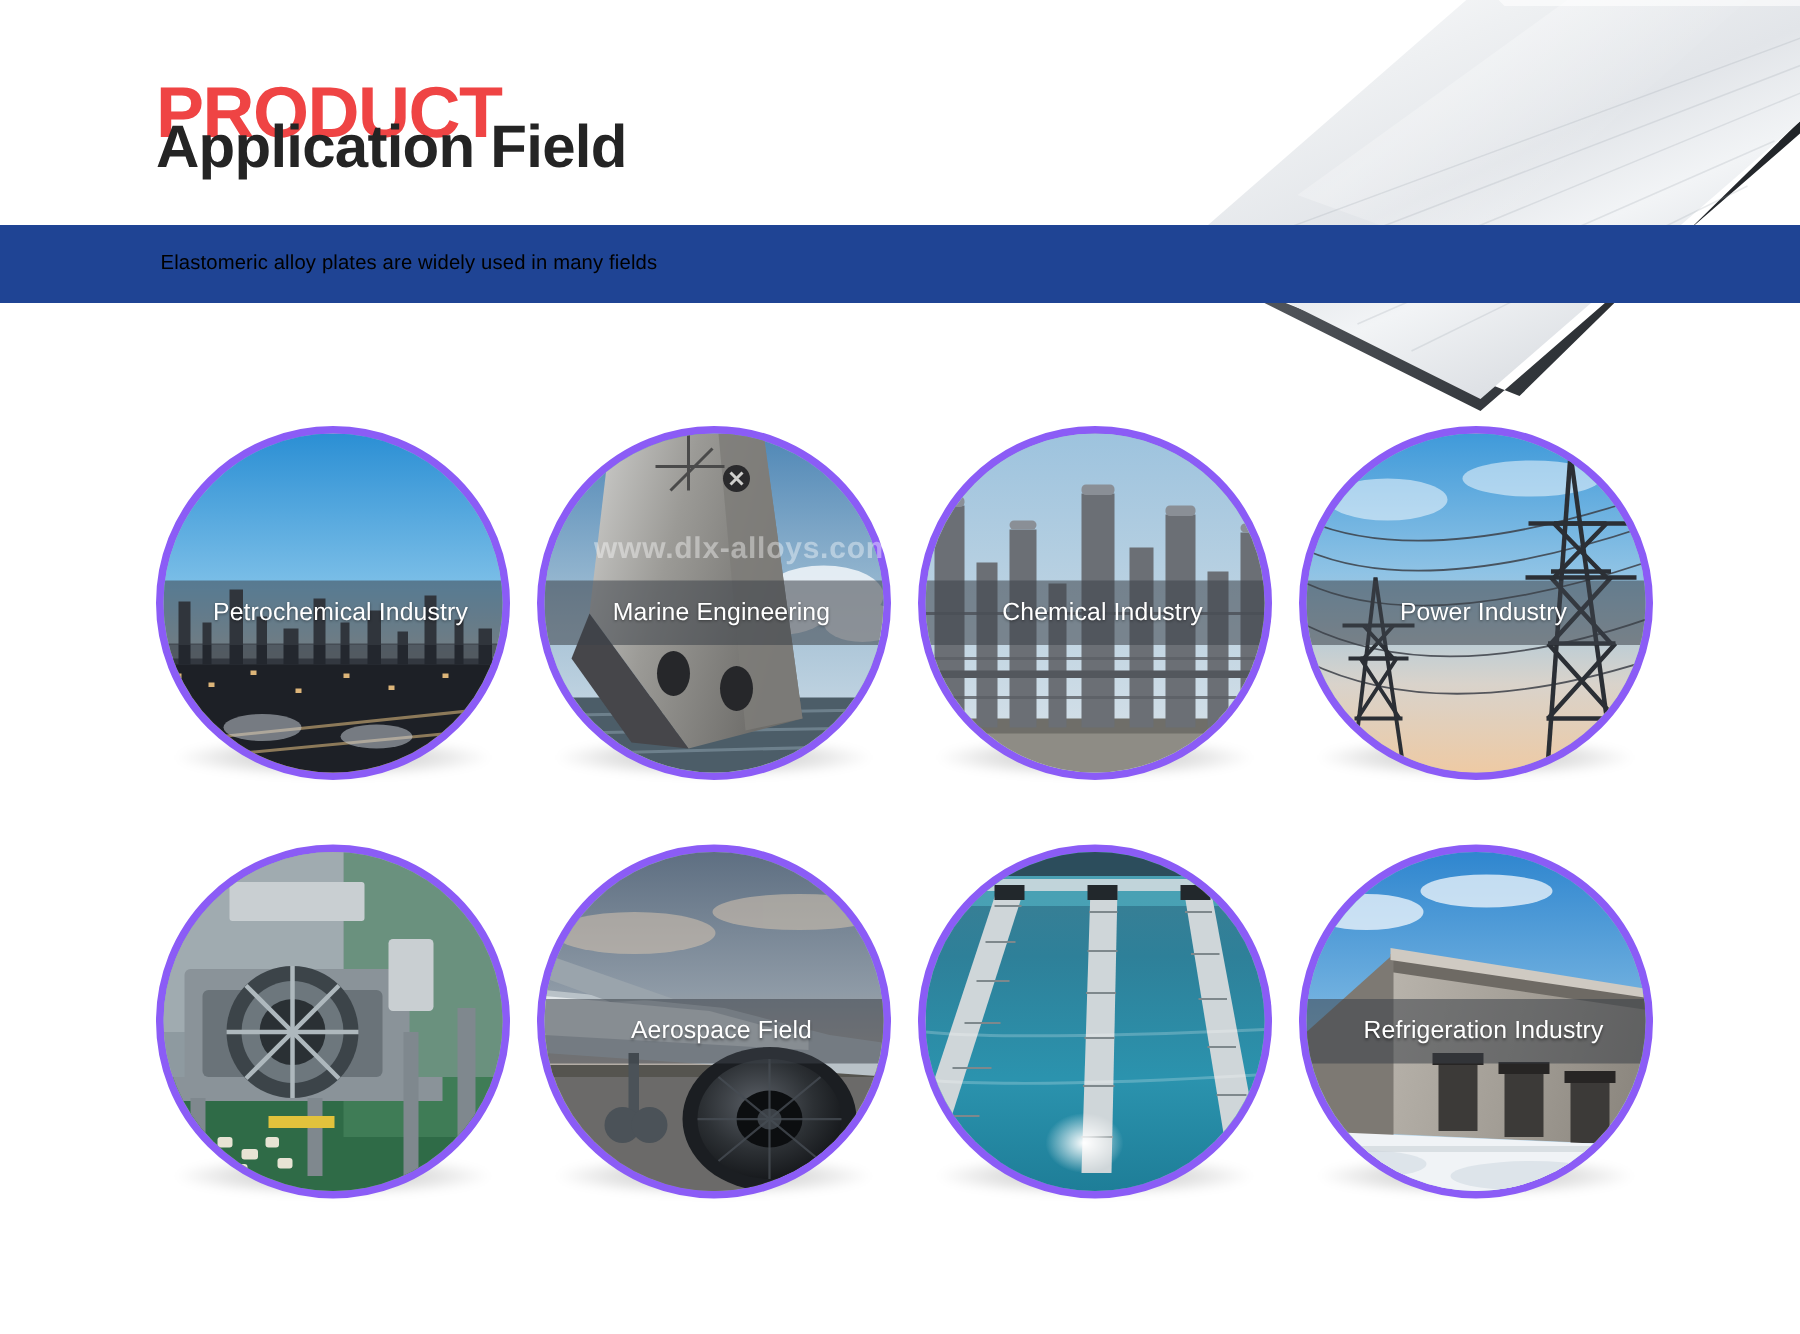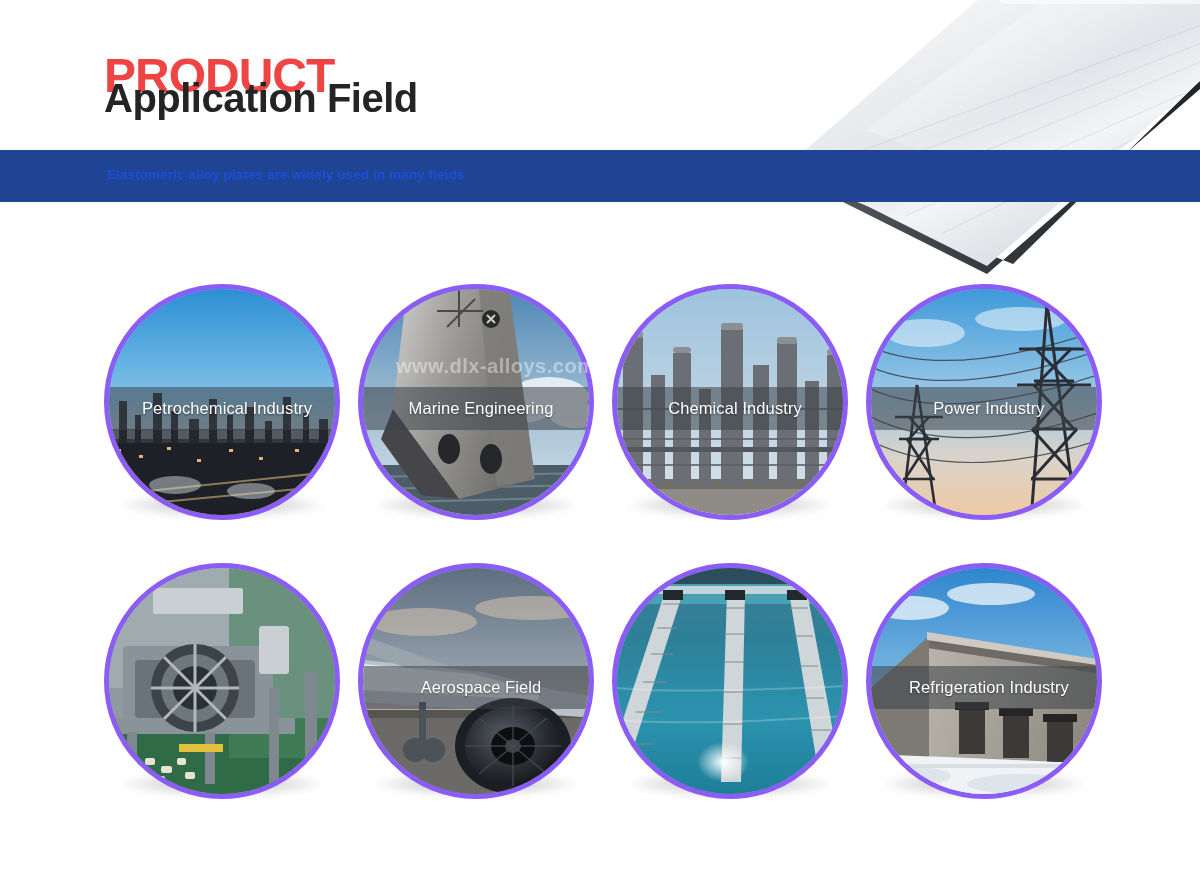--- a/index.html
+++ b/index.html
@@ -26,21 +26,21 @@
   }
 
   
   .blue-band {
     position: absolute; left: 0; top: 150px;
     width: 1200px; height: 52px;
     background: #1f4494;
   }
   .blue-band-text {
     position: absolute; left: 107px; top: 167px;
-    font-size: 13.5px; color: #1d4ed8; font-weight: bold;
+    font-size: 13.5px; color: #000000; font-weight: normal;
     letter-spacing: 0.1px; white-space: nowrap;
   }
 
   
   .plate-wrap {
     position: absolute; left: 745px; top: -10px;
     width: 470px; height: 300px;
     overflow: hidden; pointer-events: none;
   }
   .plate-svg { position: absolute; left: 0; top: 0; }

